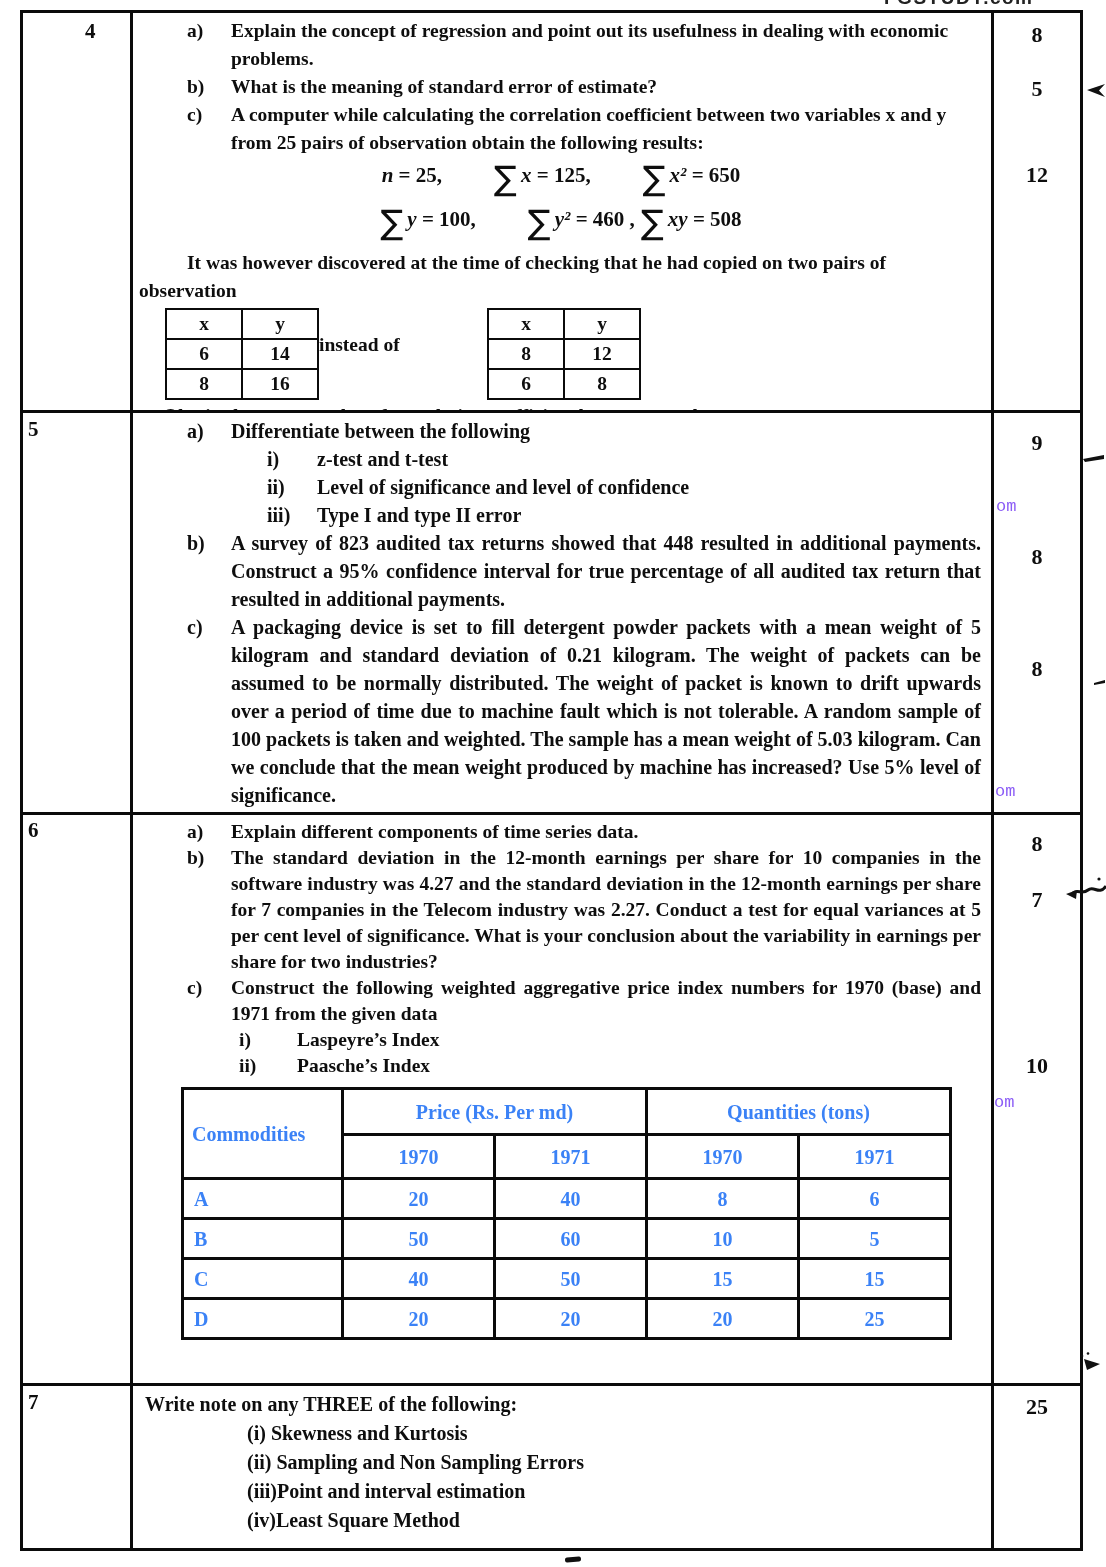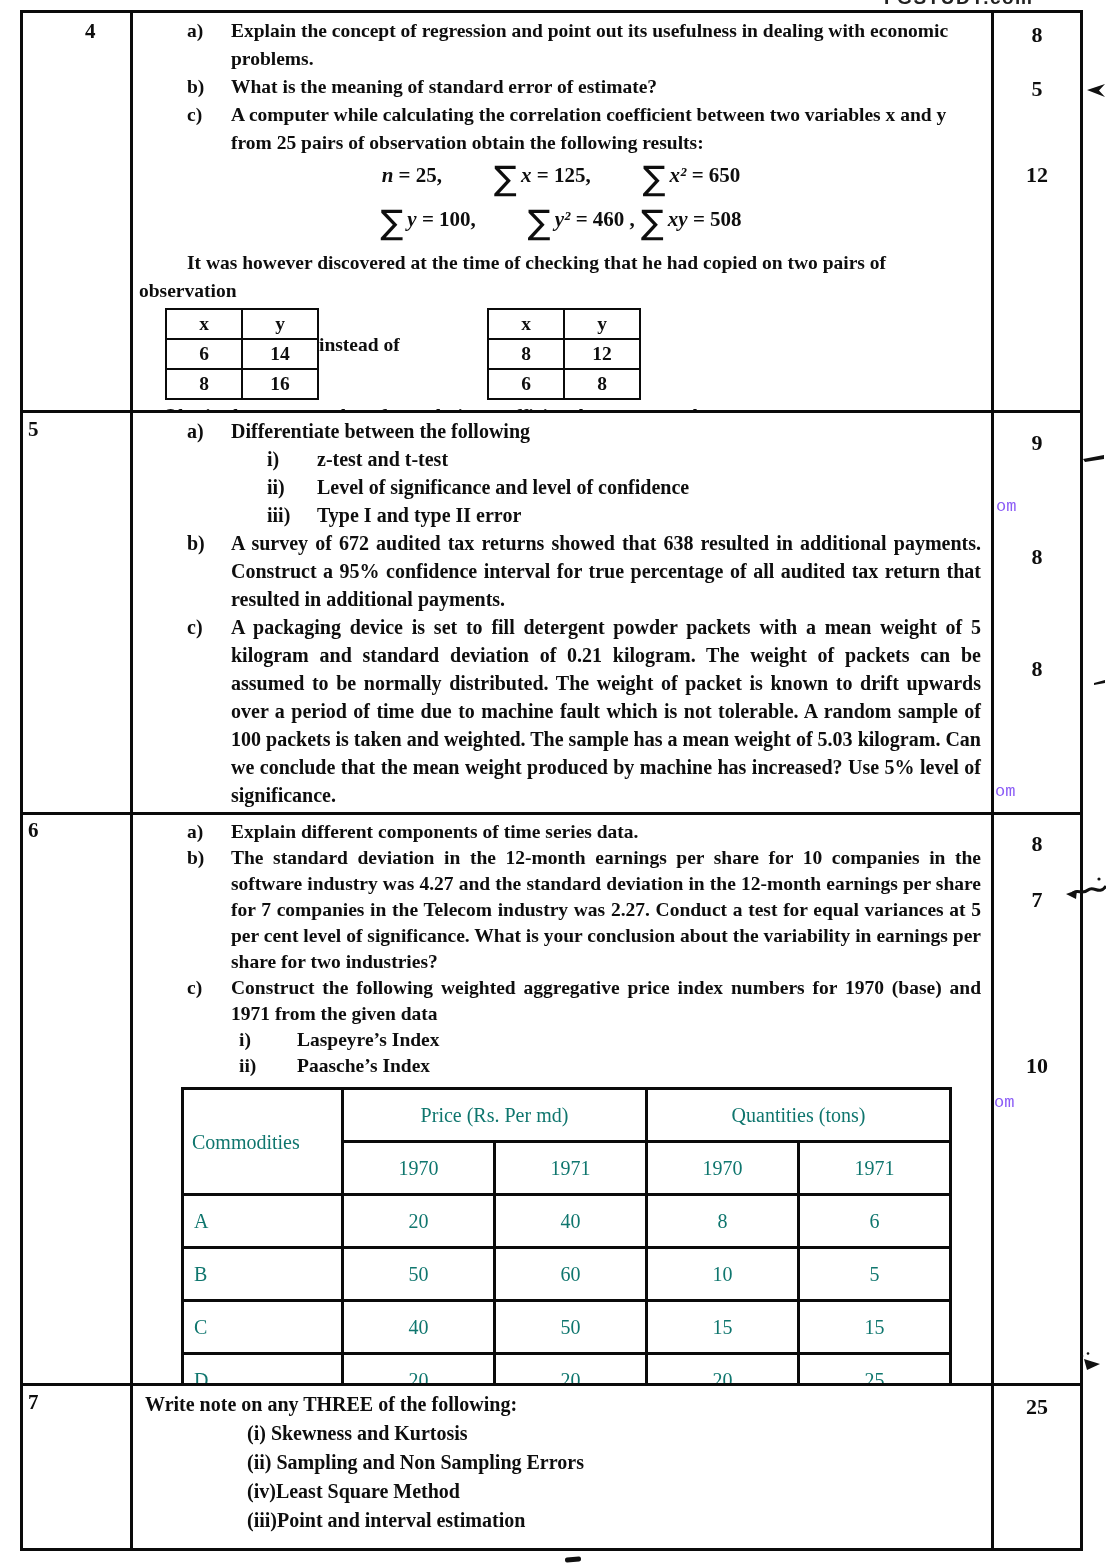--- a/index.html
+++ b/index.html
@@ -44,21 +44,21 @@
   .note{text-indent:48px}
   .mini-row{display:flex;margin-left:26px;margin-top:2px}
   table.mini{border-collapse:collapse;margin-top:1px}
   table.mini th,table.mini td{border:2.5px solid #0b0b0b;width:76px;height:25px;text-align:center;font-size:19.5px;font-weight:bold;padding:0}
   .instead{width:168px;text-align:left;margin-top:24px;flex-shrink:0}
   .closing{margin-left:24px;margin-top:2px}
 
   
   .ctable-wrap{margin-left:42px;margin-top:8px}
   table.ctable{border-collapse:collapse}
-  table.ctable th,table.ctable td{border:3px solid #0b0b0b;font-weight:normal;font-size:20px;padding:12px;color:#0f766e}
+  table.ctable th,table.ctable td{border:3px solid #0b0b0b;font-weight:bold;font-size:20px;padding:0;color:#3b82f6}
   .ctable .corner{width:160px;text-align:left;padding-left:8px;vertical-align:middle}
   .ctable .grp{height:46px;text-align:center}
   .ctable .yr{height:44px;text-align:center;width:152px}
   .ctable td.letter{text-align:left;padding-left:10px;height:40px}
   .ctable td.num{text-align:center;height:40px}
 
   .q7intro{margin-left:6px}
   .q7item{margin-left:108px}
 
   
@@ -170,21 +170,21 @@
         <div class="sub">
           <span class="sublabel">ii)</span>
           <div>Level of significance and level of confidence</div>
         </div>
         <div class="sub">
           <span class="sublabel">iii)</span>
           <div>Type I and type II error</div>
         </div>
         <div class="part">
           <span class="plabel">b)</span>
-          <div class="ptext just">A survey of 672 audited tax returns showed that 638 resulted in additional payments. Construct a 95% confidence interval for true percentage of all audited tax return that resulted in additional payments.</div>
+          <div class="ptext just">A survey of 823 audited tax returns showed that 448 resulted in additional payments. Construct a 95% confidence interval for true percentage of all audited tax return that resulted in additional payments.</div>
         </div>
         <div class="part">
           <span class="plabel">c)</span>
           <div class="ptext just">A packaging device is set to fill detergent powder packets with a mean weight of 5 kilogram and standard deviation of 0.21 kilogram. The weight of packets can be assumed to be normally distributed. The weight of packet is known to drift upwards over a period of time due to machine fault which is not tolerable. A random sample of 100 packets is taken and weighted. The sample has a mean weight of 5.03 kilogram. Can we conclude that the mean weight produced by machine has increased? Use 5% level of significance.</div>
         </div>
       </div>
       <div class="marks-cell">
         <span class="mark" style="top:16px">9</span>
         <span class="mark" style="top:130px">8</span>
         <span class="mark" style="top:242px">8</span>
@@ -271,22 +271,22 @@
     </div>
 
     <div class="qrow r7">
       <div class="qnum-cell">
         <span class="qnum">7</span>
       </div>
       <div class="qtext-cell">
         <div class="q7intro">Write note on any THREE of the following:</div>
         <div class="q7item">(i)  Skewness and Kurtosis</div>
         <div class="q7item">(ii) Sampling and Non Sampling Errors</div>
+        <div class="q7item">(iii)Point and interval estimation</div>
         <div class="q7item">(iv)Least Square Method</div>
-        <div class="q7item">(iii)Point and interval estimation</div>
       </div>
       <div class="marks-cell">
         <span class="mark" style="top:6px">25</span>
       </div>
     </div>
 
   </div>
 
   <svg class="penmark" style="left:1086px;top:82px" width="20" height="17" viewBox="0 0 20 17">
     <path d="M1,8 L19,2 L13,8.5 L19,15 Z" fill="#111"></path>

